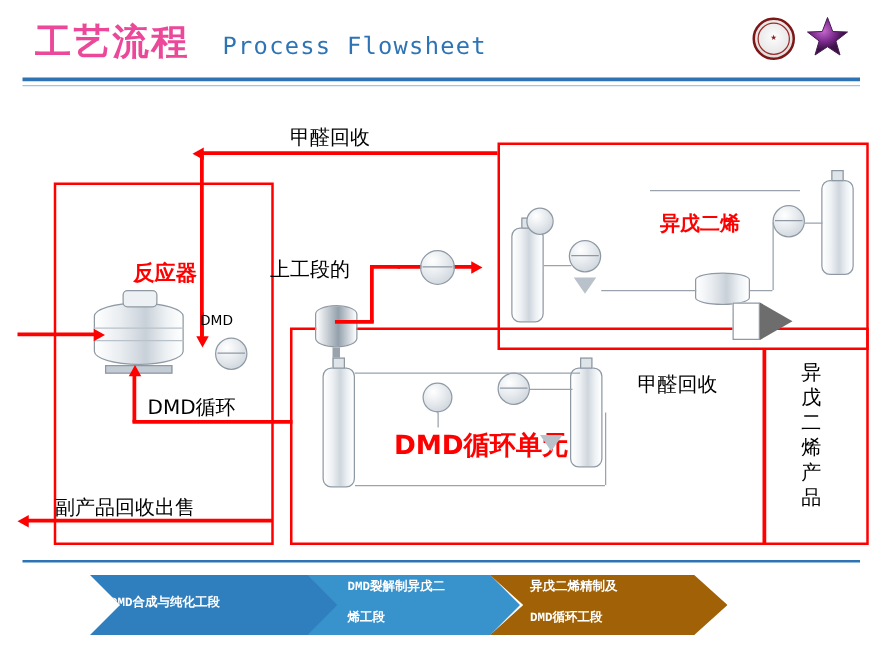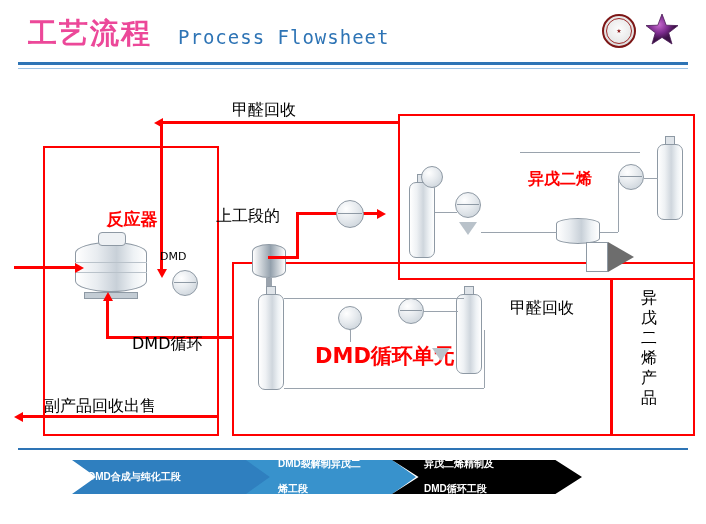--- a/index.html
+++ b/index.html
@@ -114,24 +114,24 @@
     width:0;height:0;border-left:5px solid transparent;border-right:5px solid transparent;border-bottom:9px solid #FF0000;
   }
   .arr-down:after{
     content:"";position:absolute;left:50%;bottom:-8px;transform:translateX(-50%);
     width:0;height:0;border-left:5px solid transparent;border-right:5px solid transparent;border-top:9px solid #FF0000;
   }
 
   
   #chevron-bar{left:0;top:452px;width:706px;height:60px;}
   .chev{
-    position:absolute;height:34px;
+    position:absolute;height:48px;
     display:flex;align-items:center;
     color:#ffffff;font-weight:bold;
-    font-family:Liberation Sans, sans-serif;
+    font-family:Liberation Mono, monospace;
     font-size:10px;line-height:1.25;
     box-sizing:border-box;
   }
   .chev span{display:block;padding-left:16px;padding-right:6px;}
   #bar-line{left:18px;top:448px;width:670px;height:2px;background:#2E74B5;}
 </style>
 </head>
 <body>
 
 <div class="abs" id="title-cn">工艺流程</div>
@@ -242,41 +242,41 @@
 <div class="abs redline" style="left:106px;top:336px;width:128px;height:3px;"></div>
 <div class="abs redline arr-up" style="left:106px;top:300px;width:3px;height:38px;"></div>
 
 <div class="abs redline arr-left" style="left:22px;top:415px;width:196px;height:3px;"></div>
 
 <div class="abs redline" style="left:610px;top:280px;width:3px;height:156px;"></div>
 
 <div class="abs blklabel" style="left:232px;top:100px;">甲醛回收</div>
 <div class="abs blklabel" style="left:216px;top:206px;">上工段的</div>
 <div class="abs blklabel" style="left:160px;top:250px;font-size:11px;">DMD</div>
-<div class="abs blklabel" style="left:118px;top:334px;margin-left:14px;">DMD循环</div>
+<div class="abs blklabel" style="left:118px;top:316px;">DMD循环</div>
 <div class="abs blklabel" style="left:44px;top:396px;">副产品回收出售</div>
 <div class="abs blklabel" style="left:510px;top:298px;">甲醛回收</div>
 <div class="abs blklabel" style="left:641px;top:288px;width:14px;line-height:1.25;word-break:break-all;">异戊二烯产品</div>
 
 <div class="abs" id="bar-line"></div>
 <div class="abs" id="chevron-bar">
 
   <div class="chev" style="left:72px;top:8px;width:200px;background:#2F7FBF;
        clip-path:polygon(0 0, 88% 0, 100% 50%, 88% 100%, 0 100%, 12% 50%);">
     <span>DMD合成与纯化工段</span>
   </div>
 
   <div class="chev" style="left:246px;top:8px;width:170px;background:#3892CC;
        clip-path:polygon(0 0, 86% 0, 100% 50%, 86% 100%, 0 100%, 14% 50%);">
     <span>
       <span>DMD裂解制异戊二</span><br>
       <span>烯工段</span>
     </span>
   </div>
 
-  <div class="chev" style="left:392px;top:8px;width:190px;background:#000000;
+  <div class="chev" style="left:392px;top:8px;width:190px;background:#a16207;
        clip-path:polygon(0 0, 86% 0, 100% 50%, 86% 100%, 0 100%, 14% 50%);">
     <span>
       <span>异戊二烯精制及</span><br>
       <span>DMD循环工段</span>
     </span>
   </div>
 </div>
 
 </body></html>

